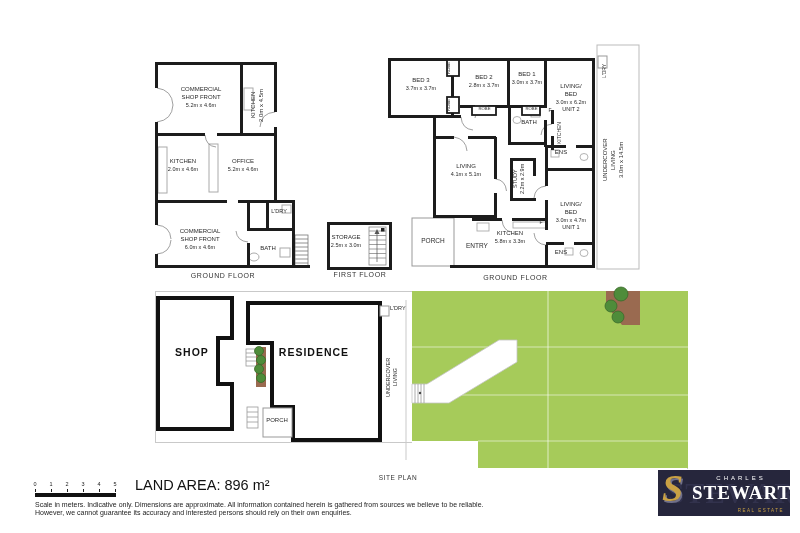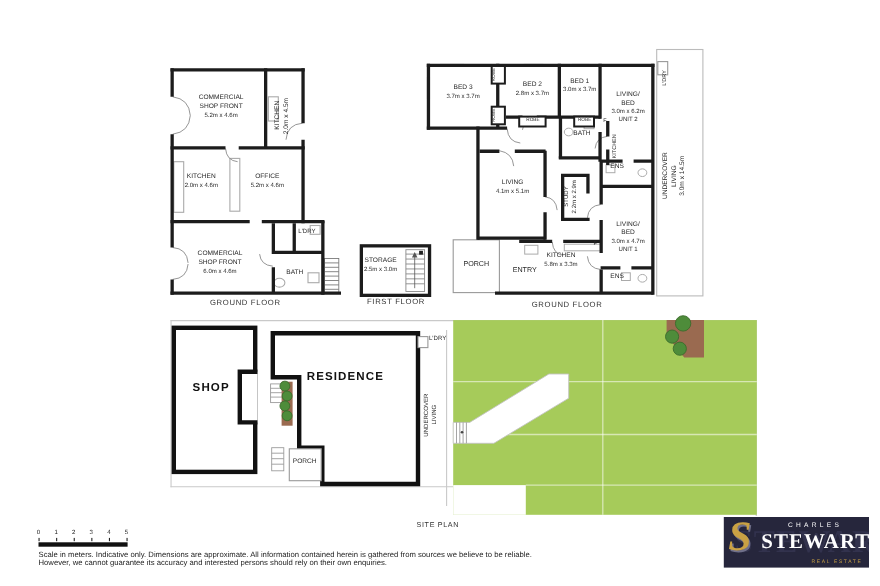--- a/index.html
+++ b/index.html
@@ -274,21 +274,21 @@
       <circle cx="109" cy="66" r="4.5"></circle>
         <circle cx="111" cy="75" r="4.5"></circle>
       <circle cx="109" cy="84" r="4.5"></circle>
         <circle cx="111" cy="93" r="4.5"></circle>
     </g>
     <path d="M98,18 L230,18 L230,155 L143,155 L143,122 L122,122 L122,58 L98,58 Z" fill="#fff" stroke="#111" stroke-width="4"></path>
     <rect x="113" y="123" width="29" height="29" fill="#fff" stroke="#999" stroke-width="1"></rect>
     <rect x="230" y="21" width="9" height="10" fill="#fff" stroke="#999" stroke-width="1"></rect>
   </svg>
   <div class="bld" style="left:160px;top:346px;width:64px">SHOP</div>
-  <div class="bld" style="left:262px;top:336px;width:104px">RESIDENCE</div>
+  <div class="bld" style="left:262px;top:346px;width:104px">RESIDENCE</div>
   <div class="sm" style="left:259px;top:417px;width:36px">PORCH</div>
   <div class="sm f55" style="left:390px;top:305px;width:24px;text-align:left">L'DRY</div>
   <div class="vl f55" style="left:385px;top:346px;height:62px">UNDERCOVER
 LIVING</div>
   <div class="fl f65" style="left:368px;top:474px;width:60px">SITE PLAN</div>
 
   <div class="scalebox">
     <span class="n" style="left:-2px">0</span>
     <span class="n" style="left:14px">1</span>
     <span class="n" style="left:30px">2</span>
@@ -296,20 +296,21 @@
     <span class="n" style="left:62px">4</span>
     <span class="n" style="left:78px">5</span>
     <span class="t" style="left:2px"></span>
       <span class="t" style="left:18px"></span>
     <span class="t" style="left:34px"></span>
       <span class="t" style="left:50px"></span>
     <span class="t" style="left:66px"></span>
       <span class="t" style="left:82px"></span>
     <span class="bar"></span>
   </div>
+  <div class="landarea">LAND AREA: 896 m²</div>
   <div class="disc" style="top:501px">Scale in meters. Indicative only. Dimensions are approximate. All information contained herein is gathered from sources we believe to be reliable.</div>
   <div class="disc" style="top:509px">However, we cannot guarantee its accuracy and interested persons should rely on their own enquiries.</div>
 
   <div class="logo">
     <div class="ghost">STEWART</div>
     <div class="mono">S</div>
     <div class="chl">CHARLES</div>
     <div class="stw">STEWART</div>
     <div class="re">REAL ESTATE</div>
   </div>

